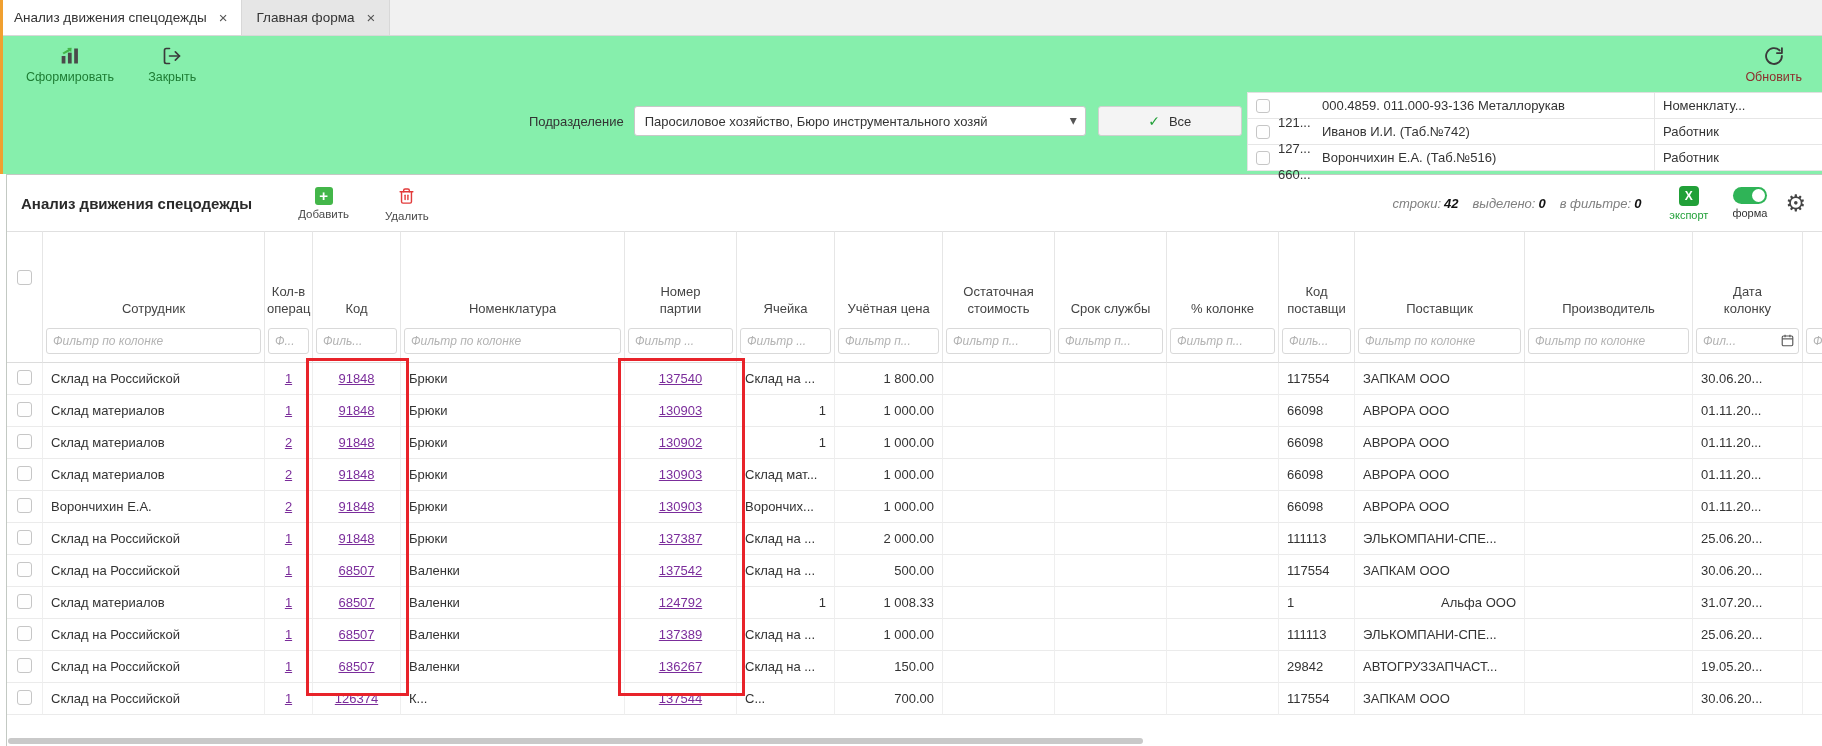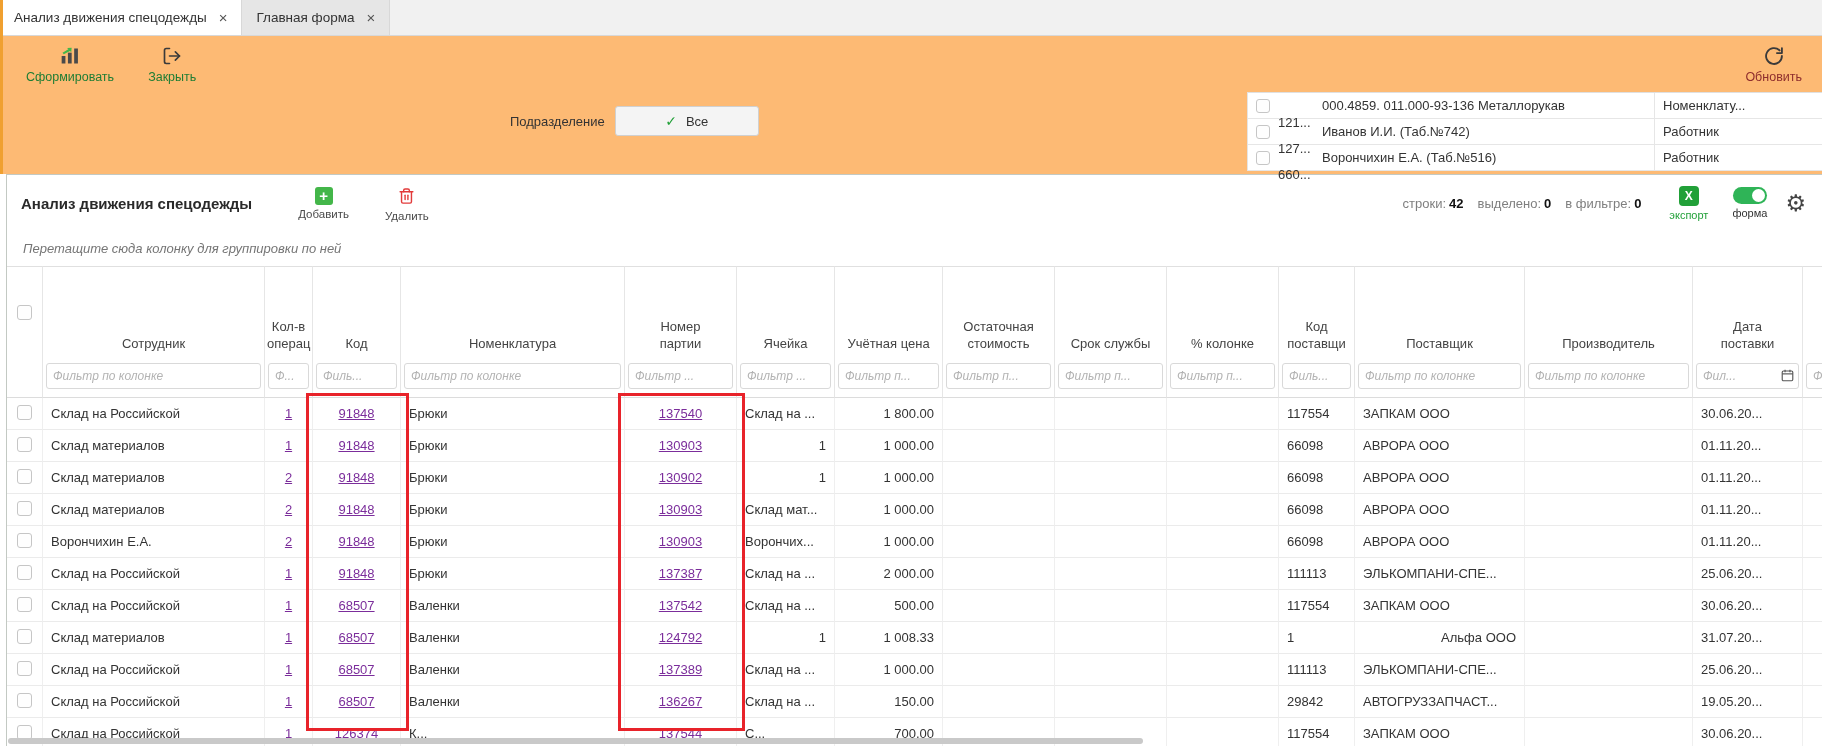--- a/index.html
+++ b/index.html
@@ -14,29 +14,29 @@
   .accent-strip { position:absolute; left:0; top:0; width:3px; height:174px; background:var(--accent-orange); z-index:20; }
 
   
   .tabbar { height:36px; background:#f1f1f1; border-bottom:1px solid #d8d8d8; display:flex; align-items:stretch; }
   .tab { display:flex; align-items:center; padding:0 14px; font-size:13.5px; color:#333; border-right:1px solid #d8d8d8; cursor:default; }
   .tab.active { background:#fff; }
   .tab.inactive { background:#e6e6e6; }
   .tab-close { margin-left:12px; color:#555; font-size:15px; line-height:1; }
 
   
-  .topsection { position:relative; height:138px; background:#fdba74; }
+  .topsection { position:relative; height:138px; background:#86efac; }
   .toolbar { height:56px; display:flex; align-items:center; padding:0 14px 0 26px; }
   .tool-btn { display:flex; flex-direction:column; align-items:center; gap:3px; margin-right:34px; cursor:pointer; }
   .tool-btn .tlabel { font-size:12.5px; color:var(--action-green); }
   .tool-btn.refresh { margin:0 6px 0 auto; }
   .tool-btn.refresh .tlabel { color:var(--refresh-maroon); }
   .ticon { height:22px; display:flex; align-items:center; justify-content:center; }
 
-  .formrow { display:flex; align-items:center; height:30px; margin-top:14px; padding-left:510px; }
+  .formrow { display:flex; align-items:center; height:30px; margin-top:14px; padding-left:510px;margin-left:19px; }
   .form-label { font-size:13px; color:#333; margin-right:10px; }
   .select { position:relative; width:452px; height:30px; border:1px solid #c8c8c8; border-radius:3px; background:#fff; display:flex; align-items:center; padding:0 26px 0 10px; margin-right:12px; cursor:pointer; }
   .select-value { font-size:13px; white-space:nowrap; overflow:hidden; }
   .chevron { position:absolute; right:8px; top:5px; font-size:14px; color:#555; }
   .all-btn { width:144px; height:30px; background:#f4f4f4; border:1px solid #d0d0d0; border-radius:3px; display:flex; align-items:center; justify-content:center; gap:9px; font-size:13px; color:#333; cursor:pointer; font-family:inherit; }
   .all-btn .check { color:var(--accent-green); font-weight:bold; font-size:14px; }
 
   .side-table { position:absolute; top:56px; right:0; width:575px; border-top:1px solid #e0e0e0; border-left:1px solid #e4e4e4; background:#fff; }
   .srow { display:flex; align-items:center; height:26px; border-bottom:1px solid #e6e6e6; font-size:13px; color:#333; }
   .scode { width:44px; flex:none; overflow:hidden; white-space:nowrap;margin-top:33px; }
@@ -51,21 +51,21 @@
   .panel-header { height:56px; display:flex; align-items:center; padding:0 14px; }
   .panel-title { font-size:15px; font-weight:bold; color:#2a2a2a; }
   .mini-btn { display:flex; flex-direction:column; align-items:center; gap:3px; cursor:pointer; }
   .mini-btn .mlabel { font-size:11.5px; color:#4a4a4a; }
   .mini-btn.add { margin-left:46px; }
   .mini-btn.del { margin-left:36px; }
   .plus-icon { width:18px; height:18px; border-radius:3px; background:#43b649; color:#fff; font-size:15px; font-weight:bold; display:flex; align-items:center; justify-content:center; line-height:1; }
 
   .right-cluster { margin-left:auto; display:flex; align-items:center; }
   .stats { display:flex; align-items:center; font-size:13px; }
-  .stat { margin-left:14px; color:#7f7f7f; }
+  .stat { margin-left:14px; color:#7f7f7f;font-style:italic; }
   .stat:first-child { margin-left:0; }
   .stat b { color:#111; margin-left:3px; }
   .stack { display:flex; flex-direction:column; align-items:center; gap:3px; cursor:pointer; }
   .stack.export { margin-left:28px; }
   .stack.export .slabel { font-size:11px; color:var(--accent-green);text-align:center; }
   .xls-icon { width:20px; height:20px; border-radius:4px; background:var(--accent-green); color:#fff; font-size:12px; font-weight:bold; display:flex; align-items:center; justify-content:center; }
   .stack.filter { margin-left:24px; }
   .stack.filter .slabel { font-size:11px; color:#333; }
   .toggle { position:relative; width:34px; height:17px; border-radius:9px; background:var(--toggle-green); }
   .knob { position:absolute; right:2px; top:2px; width:13px; height:13px; border-radius:50%; background:#fff; }
@@ -141,20 +141,24 @@
             <path d="M21.5 12a9.5 9.5 0 1 1-2.8-6.7"></path>
             <polyline points="21.5 2.5 21.5 8.5 15.5 8.5"></polyline>
           </svg>
       </span>
       <span class="tlabel">Обновить</span>
     </div>
   </div>
 
   <div class="formrow">
     <span class="form-label">Подразделение</span>
+    <div class="select">
+      <span class="select-value">Паросиловое хозяйство, Бюро инструментального хозяй</span>
+      <span class="chevron">▾</span>
+    </div>
     <button class="all-btn">
       <span class="check">✓</span>
       <span>Все</span>
     </button>
   </div>
 
   <div class="side-table" id="side-table">
       <div class="srow">
         <span class="cb"></span>
         <span class="scode">121...</span>
@@ -208,21 +212,20 @@
       <div class="stack filter">
         <span class="toggle">
             <span class="knob"></span>
           </span>
         <span class="slabel">форма</span>
       </div>
       <span class="gear">⚙</span>
     </div>
   </div>
 
-  <div class="group-hint">Перетащите сюда колонку для группировки по ней</div>
 
   <div class="table-area" id="table-area">
     <table class="grid" id="grid">
         <colgroup>
           <col style="width: 36px;">
           <col style="width: 222px;">
           <col style="width: 48px;">
           <col style="width: 88px;">
           <col style="width: 224px;">
           <col style="width: 112px;">
@@ -278,21 +281,21 @@
 поставщи</div>
             </th>
             <th>
               <div class="hlabel">Поставщик</div>
             </th>
             <th>
               <div class="hlabel">Производитель</div>
             </th>
             <th>
               <div class="hlabel">Дата
-поставки</div>
+колонку</div>
             </th>
             <th>
               <div class="hlabel">Се</div>
             </th>
           </tr>
           <tr class="filter-row">
             <th></th>
             <th>
               <div class="fwrap"><input placeholder="Фильтр по колонке" style=""></div>
             </th>

